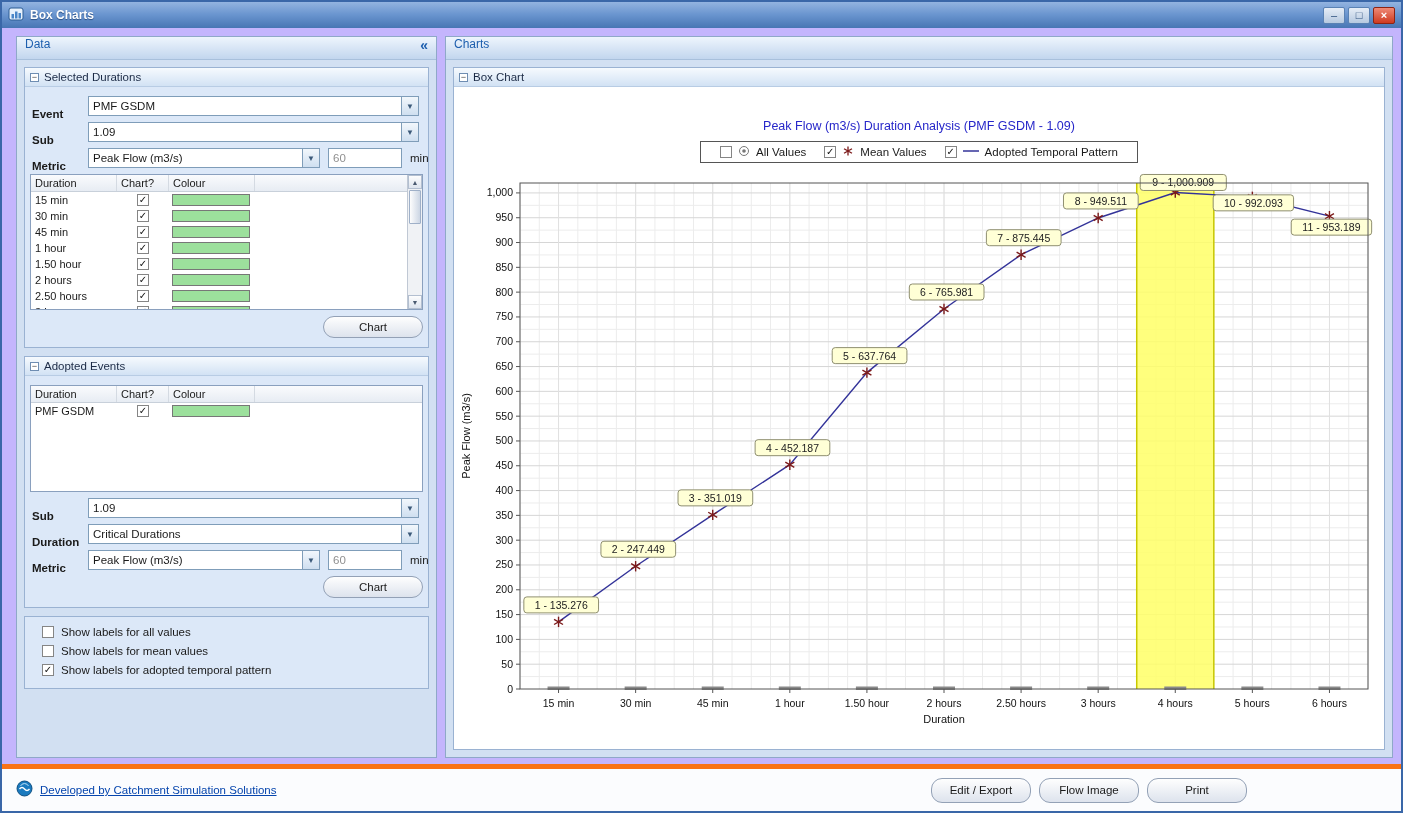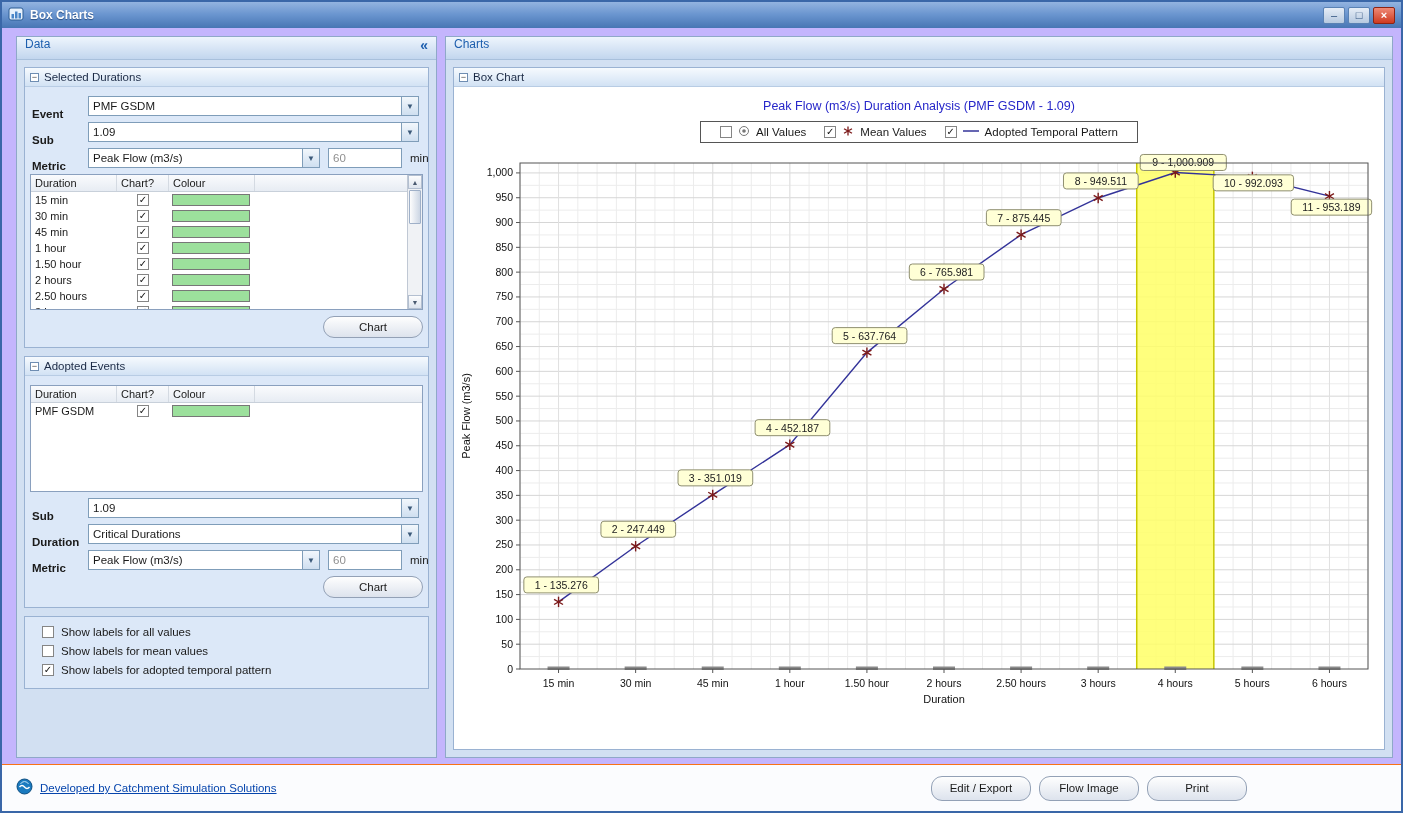--- a/index.html
+++ b/index.html
@@ -78,28 +78,28 @@
   
   .btnrow { display:flex; justify-content:flex-end; margin:6px 0 4px; }
   .btn { height:22px; min-width:100px; background:linear-gradient(#fefefe,#dde3ed);
     border:1px solid #93a1b6; border-radius:11px; font-size:11.5px; text-align:center;
     line-height:20px; padding:0 10px; display:inline-block; cursor:default; }
   
   .opt-row { display:flex; align-items:center; gap:7px; margin:6px 2px 7px 12px; font-size:11.5px; }
   
   .chart-group { height:100%; margin-bottom:0; display:flex; flex-direction:column; }
   .chart-wrap { flex:1; background:#fff; text-align:center; overflow:hidden; }
-  .chart-title { margin-top:12px; font-size:12.5px; color:#2626c9; }
+  .chart-title { margin-top:32px; font-size:12.5px; color:#2626c9; }
   .chart-legend { display:inline-block; margin-top:8px; border:1px solid #555; background:#fff;
     padding:3px 10px; font-size:11.5px; }
   .lg-item { display:inline-flex; align-items:center; gap:5px; margin:0 9px; vertical-align:middle; }
   #plot { display:block; margin:6px auto 0; }
   svg text { font-family:"Liberation Sans",sans-serif; }
   
-  .footer { height:47px; flex:0 0 auto; background:#fbfcfe; border-top:1px solid #f97316;
+  .footer { height:47px; flex:0 0 auto; background:#fbfcfe; border-top:5px solid #f97316;
     display:flex; align-items:center; padding:0 14px; }
   .credit-link { color:#0645ad; text-decoration:underline; font-size:11.5px; margin-left:7px; cursor:pointer; }
   .footer-btns { margin-left:auto; margin-right:140px; display:flex; gap:8px; }
   .footer-btn { height:25px; min-width:100px; line-height:23px; }
 </style>
 </head>
 <body>
 
 <div class="window">
 

